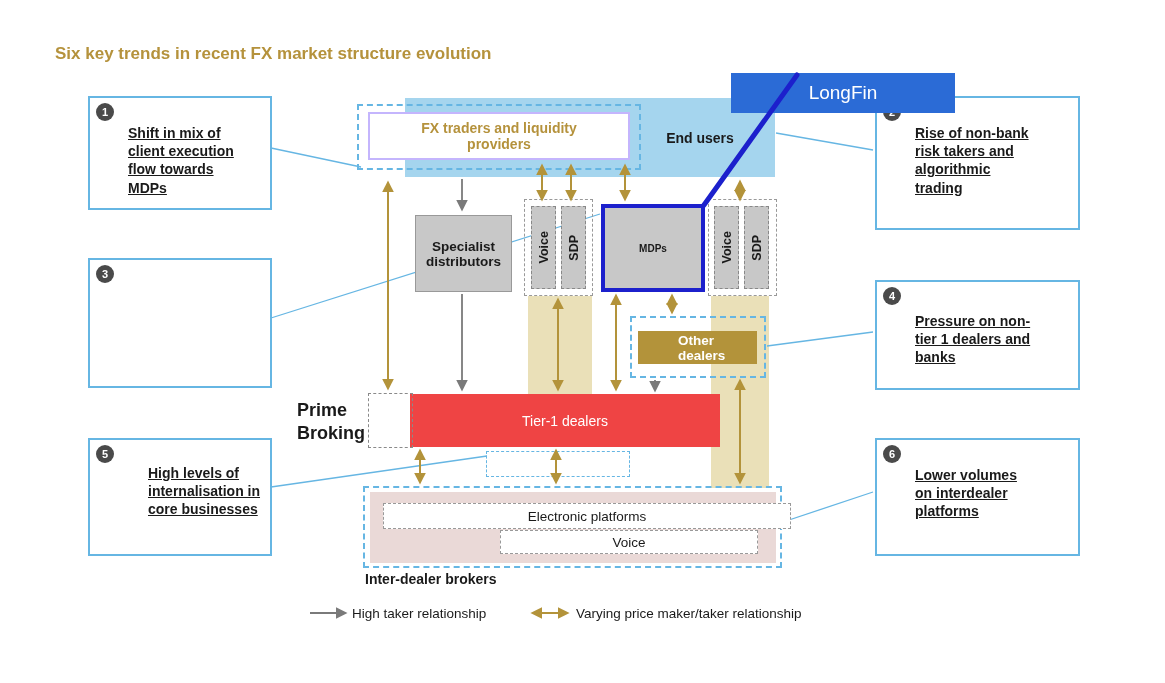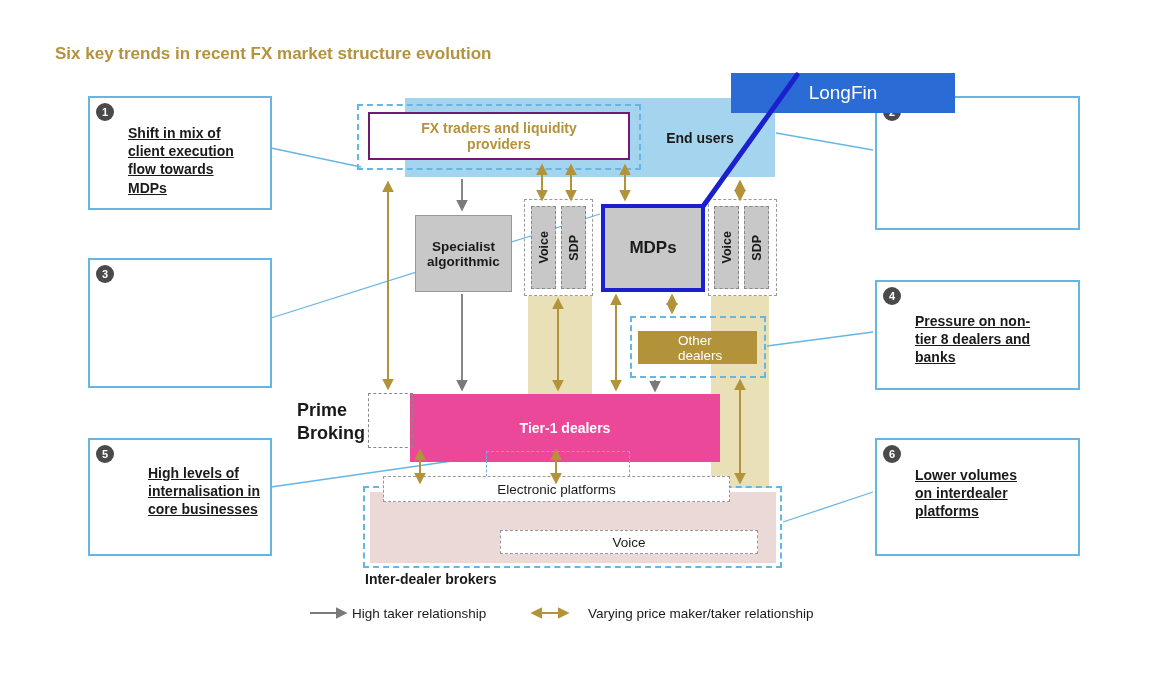--- a/index.html
+++ b/index.html
@@ -12,21 +12,21 @@
 
   .title { left:55px; top:44px; font-size:17px; font-weight:bold; color:#b5923c; z-index:2; }
 
   .longfin { left:731px; top:35px; width:224px; height:40px; background:#2b6bd6; color:#fff;
              font-size:19px; display:flex; align-items:center; justify-content:center; z-index:5;margin-top:38px; }
 
   
   .blueband { left:405px; top:98px; width:370px; height:79px; background:#a5d5ee; z-index:1; }
   .endusers { left:645px; top:130px; width:110px; font-size:14px; font-weight:bold; text-align:center; z-index:3; }
   .fxoutline { left:357px; top:104px; width:284px; height:66px; border:2px dashed #66b6e3; z-index:2; }
-  .fxbox { left:368px; top:112px; width:262px; height:48px; background:#fff; border:2px solid #701a75;
+  .fxbox { left:368px; top:112px; width:262px; height:48px; background:#fff; border:2px solid #c4b5fd;
            color:#b5923c; font-weight:bold; font-size:14px; display:flex; align-items:center;
            justify-content:center; text-align:center; z-index:3; }
   .fxbox span { width:160px; }
 
   
   .bandL { left:528px; top:296px; width:64px; height:99px; background:#eae0b8; z-index:0; }
   .bandR { left:711px; top:296px; width:58px; height:192px; background:#eae0b8; z-index:0; }
 
   
   .spdist { left:415px; top:215px; width:97px; height:77px; background:#c8c8c8; border:1px solid #999;
@@ -35,38 +35,38 @@
   .spdist span { width:86px; }
   .vgroup { border:1.5px dashed #999; z-index:2; }
   .vgL { left:524px; top:199px; width:69px; height:97px; }
   .vgR { left:708px; top:199px; width:69px; height:97px; }
   .vbox { width:25px; height:83px; background:#c8c8c8; border:1px dashed #888; display:flex;
           align-items:center; justify-content:center; z-index:3; }
   .voiceL { left:531px; top:206px; } .sdpL { left:561px; top:206px; }
   .voiceR { left:714px; top:206px; } .sdpR { left:744px; top:206px; }
   .vlabel { writing-mode:vertical-rl; transform:rotate(180deg); font-size:12.5px; font-weight:bold; }
   .mdps { left:601px; top:204px; width:104px; height:88px; background:#c8c8c8; border:4px solid #1c20cc;
-          font-size:17px; font-weight:bold; display:flex; align-items:center; justify-content:center; z-index:3; }
+          font-size:10px; font-weight:bold; display:flex; align-items:center; justify-content:center; z-index:3; }
 
   
   .odOutline { left:630px; top:316px; width:136px; height:62px; border:2px dashed #66b6e3; z-index:2; }
-  .odBox { left:638px; top:331px; width:119px; height:33px; background:#b3933a; color:#fff; font-weight:normal;
+  .odBox { left:638px; top:331px; width:119px; height:33px; background:#b3933a; color:#fff; font-weight:bold;
            font-size:13.5px; display:flex; align-items:center; justify-content:center; z-index:3;padding-left:40px; }
-  .tier1 { left:410px; top:394px; width:310px; height:68px; background:#ec4899; color:#fff; font-weight:bold;
+  .tier1 { left:410px; top:394px; width:310px; height:53px; background:#ef4444; color:#fff; font-weight:normal;
            font-size:14px; display:flex; align-items:center; justify-content:center; z-index:2; }
   .pbLabel { left:297px; top:399px; width:62px; font-size:18px; font-weight:bold; line-height:1.25; z-index:2; }
   .pbOutline { left:368px; top:393px; width:45px; height:55px; border:1.5px dashed #8a8a8a; z-index:3; }
   .t1sub { left:486px; top:451px; width:144px; height:26px; border:1.5px dashed #66b6e3; z-index:2; }
 
   
   .idOutline { left:363px; top:486px; width:419px; height:82px; border:2px dashed #66b6e3; z-index:1; }
   .idPanel { left:370px; top:492px; width:406px; height:71px; background:#ead9d7; z-index:1; }
   .ptfBox { background:#fff; border:1px dashed #999; font-size:13.5px; display:flex; align-items:center;
             justify-content:center; z-index:2; }
-  .epBox { left:383px; top:476px; width:347px; height:26px; }
+  .epBox { left:383px; top:503px; width:408px; height:26px; }
   .vcBox { left:500px; top:530px; width:258px; height:24px; }
   .idLabel { left:365px; top:571px; font-size:14px; font-weight:bold; z-index:2; }
 
   
   .callout { background:#fff; border:2px solid #66b6e3; z-index:2; }
   .c1 { left:88px;  top:96px;  width:184px; height:114px; }
   .c2 { left:875px; top:96px;  width:205px; height:134px; }
   .c3 { left:88px;  top:258px; width:184px; height:130px; }
   .c4 { left:875px; top:280px; width:205px; height:110px; }
   .c5 { left:88px;  top:438px; width:184px; height:118px; }
@@ -76,21 +76,21 @@
   .ctext { position:absolute; left:38px; top:26px; font-size:14px; font-weight:bold; line-height:1.3;text-decoration:underline; }
   .c1 .ctext { width:120px; }
   .c2 .ctext { width:125px; }
   .c3 .ctext { width:100px; top:32px; }
   .c4 .ctext { width:128px; top:30px; }
   .c5 .ctext { width:128px; top:24px;margin-left:20px; }
   .c6 .ctext { width:120px; top:26px; }
 
   
   .legPT { left:352px; top:606px; font-size:13.5px; z-index:2; }
-  .legV  { left:588px; top:606px; font-size:13.5px; z-index:2; }
+  .legV  { left:576px; top:606px; font-size:13.5px; z-index:2; }
 </style>
 </head>
 <body>
 
 <div class="stage">
 
   <div class="abs bandL"></div>
   <div class="abs bandR"></div>
 
   <svg id="connector-layer" class="layer" width="1165" height="683">
@@ -108,21 +108,21 @@
   <div class="abs longfin">LongFin</div>
 
   <div class="abs blueband"></div>
   <div class="abs endusers">End users</div>
   <div class="abs fxoutline"></div>
   <div class="abs fxbox">
     <span>FX traders and liquidity providers</span>
   </div>
 
   <div class="abs spdist">
-    <span>Specialist algorithmic</span>
+    <span>Specialist distributors</span>
   </div>
   <div class="abs vgroup vgL"></div>
   <div class="abs vbox voiceL">
     <span class="vlabel">Voice</span>
   </div>
   <div class="abs vbox sdpL">
     <span class="vlabel">SDP</span>
   </div>
   <div class="abs mdps">
     <span>MDPs</span>
@@ -147,27 +147,28 @@
   <div class="abs ptfBox epBox">Electronic platforms</div>
   <div class="abs ptfBox vcBox">Voice</div>
   <div class="abs idLabel">Inter-dealer brokers</div>
 
   <div class="abs callout c1">
     <div class="cnum">1</div>
     <div class="ctext">Shift in mix of client execution flow towards MDPs</div>
   </div>
   <div class="abs callout c2">
     <div class="cnum">2</div>
+    <div class="ctext">Rise of non-bank risk takers and algorithmic trading</div>
   </div>
   <div class="abs callout c3">
     <div class="cnum">3</div>
   </div>
   <div class="abs callout c4">
     <div class="cnum">4</div>
-    <div class="ctext">Pressure on non-tier 8 dealers and banks</div>
+    <div class="ctext">Pressure on non-tier 1 dealers and banks</div>
   </div>
   <div class="abs callout c5">
     <div class="cnum">5</div>
     <div class="ctext">High levels of internalisation in core businesses</div>
   </div>
   <div class="abs callout c6">
     <div class="cnum">6</div>
     <div class="ctext">Lower volumes on interdealer platforms</div>
   </div>
 

